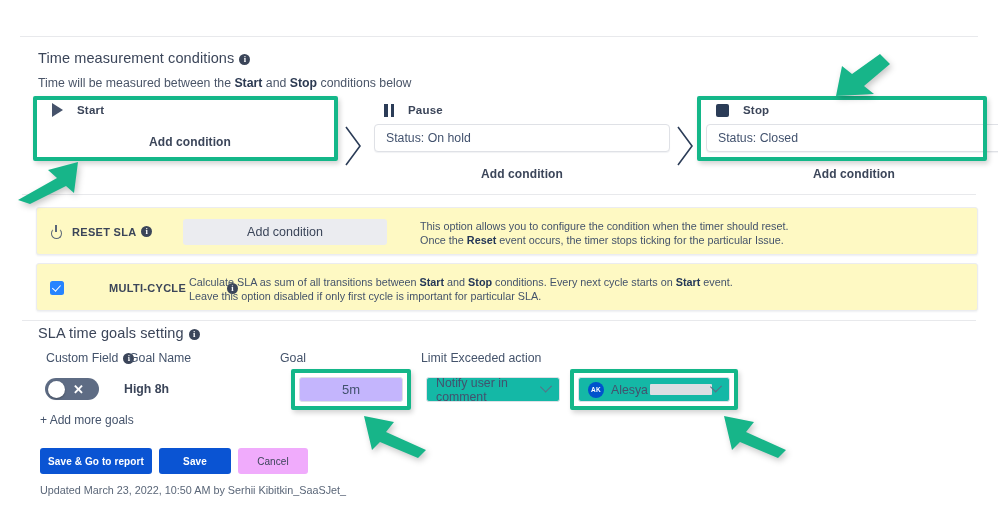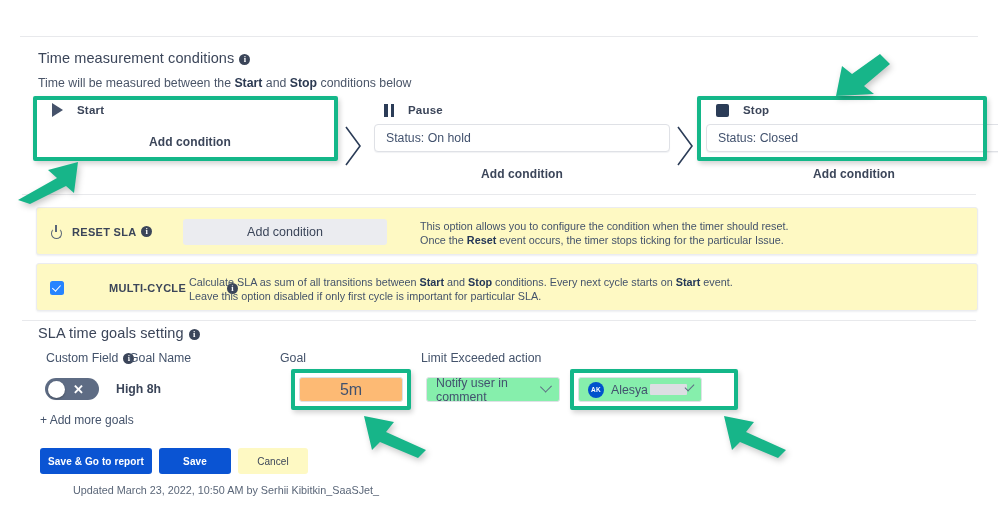--- a/index.html
+++ b/index.html
@@ -233,30 +233,30 @@
     line-height: 1;
   }
   .goal-name {
     position: absolute;
     font-size: 12.3px;
     font-weight: bold;
     color: #3B4559;
   }
   .input-box {
     position: absolute;
-    background: #fdba74;
+    background: #c4b5fd;
     border: 1px solid #DFE1E6;
     border-radius: 3px;
-    font-size: 16px;
+    font-size: 13px;
     color: #42526E;
     display: flex; align-items: center; justify-content: center;
   }
   .select-box {
     position: absolute;
-    background: #86efac;
+    background: #14b8a6;
     border: 1px solid #DFE1E6;
     border-radius: 3px;
     font-size: 12.3px;
     color: #42526E;
     display: flex; align-items: center;
     padding: 0 9px;
   }
   .caret {
     margin-left: auto;
     width: 9px; height: 9px;
@@ -298,21 +298,21 @@
     border: none; border-radius: 3px;
     font-family: inherit;
     font-size: 10px;
     font-weight: bold;
     cursor: pointer;
     height: 26px;
     display: flex; align-items: center; justify-content: center;
     letter-spacing: .1px;
   }
   .btn-primary { background: #0A54D3; color: #fff; }
-  .btn-ghost { background: #fef9c3; color: #3B4559; font-weight: normal; }
+  .btn-ghost { background: #f0abfc; color: #3B4559; font-weight: normal; }
 
   .updated {
     position: absolute;
     font-size: 10.8px;
     color: #5a6678;
     white-space: nowrap;
   }
 </style>
 </head>
 <body>
@@ -414,48 +414,48 @@
   </div>
   <div class="col-head" style="left:129px; top:351px;">Goal Name</div>
   <div class="col-head" style="left:280px; top:351px;">Goal</div>
   <div class="col-head" style="left:421px; top:351px;">Limit Exceeded action</div>
 
   <div class="toggle" style="left:45px; top:378px;">
     <span class="knob"></span>
     <span class="x">✕</span>
   </div>
 
-  <div class="goal-name" style="left:116px; top:382px;">High 8h</div>
+  <div class="goal-name" style="left:124px; top:382px;">High 8h</div>
 
   <div class="input-box" style="left:299px; top:377px; width:104px; height:25px;">
     <span>5m</span>
   </div>
 
   <div class="select-box" style="left:426px; top:377px; width:134px; height:25px;">
     <span>Notify user in comment</span>
     <span class="caret"></span>
   </div>
 
-  <div class="select-box" style="left:578px; top:377px; width:124px; height:25px;">
+  <div class="select-box" style="left:578px; top:377px; width:152px; height:25px;">
     <span class="avatar">AK</span>
     <span>Alesya</span>
     <span class="redact"></span>
     <span class="caret"></span>
   </div>
 
   <div class="addmore" style="left:40px; top:413px;">+ Add more goals</div>
 
   <div class="hl" style="left:291px; top:369px; width:120px; height:41px;"></div>
   <div class="hl" style="left:570px; top:369px; width:168px; height:41px;"></div>
 
   <button class="btn btn-primary" style="left:40px; top:448px; width:112px;">Save &amp; Go to report</button>
   <button class="btn btn-primary" style="left:159px; top:448px; width:72px;">Save</button>
   <button class="btn btn-ghost" style="left:238px; top:448px; width:70px;">Cancel</button>
 
-  <div class="updated" style="left:40px; top:484px;margin-left:33px;">Updated March 23, 2022, 10:50 AM by Serhii Kibitkin_SaaSJet_</div>
+  <div class="updated" style="left:40px; top:484px;">Updated March 23, 2022, 10:50 AM by Serhii Kibitkin_SaaSJet_</div>
 
   <div class="arrow" style="left:8px; top:160px;">
     <svg width="76" height="46" viewBox="0 0 76 46">
       <polygon points="70,2 40,10 49,18 10,40 22,44 58,26 66,33" fill="#17B589"></polygon>
     </svg>
   </div>
 
   <div class="arrow" style="left:828px; top:52px;">
     <svg width="78" height="48" viewBox="0 0 78 48">
       <polygon points="8,44 14,14 24,22 52,2 62,12 36,34 46,42" fill="#17B589"></polygon>

